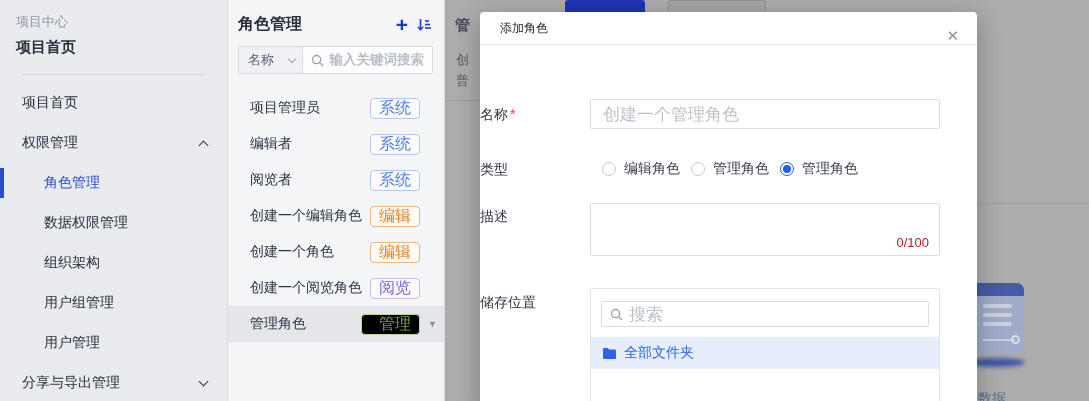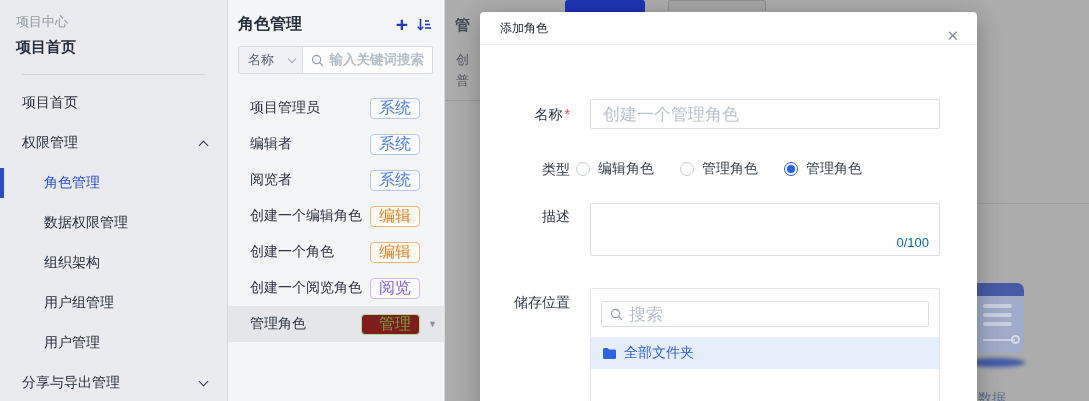--- a/index.html
+++ b/index.html
@@ -33,21 +33,21 @@
   .select-chev { margin-left:auto; width:6px; height:6px; border-right:1.5px solid #9aa1ad; border-bottom:1.5px solid #9aa1ad; transform:rotate(45deg); margin-top:-3px; }
   .search-input { flex:1; display:flex; align-items:center; padding:0 8px; gap:6px; cursor:text;font-weight:bold; }
   .search-placeholder { color:#b9bfc9; font-size:13.5px; white-space:nowrap; }
   .role-list { margin-top:16px; }
   .role-row { height:36px; display:flex; align-items:center; padding:0 24px 0 22px; font-size:14px; color:#2c3342; position:relative; cursor:pointer; }
   .role-row.selected { background:#e4e6e9; }
   .badge { margin-left:auto; height:21px; padding:0 8px; border-radius:4px; font-size:16px; display:flex; align-items:center; border:1px solid; white-space:nowrap; }
   .badge.blue   { color:#4f7de0; border-color:#b5c8ef; background:#fafcff; }
   .badge.orange { color:#d9832c; border-color:#e7b682; background:#fffaf3; }
   .badge.purple { color:#8166d6; border-color:#cabcef; background:#faf9ff; }
-  .badge.green  { color:#71a443; border-color:#b8d79c; background:#7f1d1d;padding-left:17px; }
+  .badge.green  { color:#71a443; border-color:#b8d79c; background:#000000;padding-left:17px; }
   .row-caret { position:absolute; right:7px; top:13px; color:#8a8f99; font-size:9px; }
 
   
   .content-dim { position:absolute; left:445px; right:0; top:0; bottom:0; background:#acacac; }
   .bg-blue-btn { position:absolute; left:120px; top:0; width:80px; height:12px; background:#1e34b3; border-radius:3px 3px 0 0; }
   .bg-gray-btn { position:absolute; left:223px; top:0; width:98px; height:11px; background:#a5a5a5; border:1px solid #8f8f8f; border-bottom:none; border-radius:3px 3px 0 0; }
   .bg-frag-title { position:absolute; left:10px; top:16px; font-size:15px; font-weight:700; color:#494d57; width:24px; overflow:hidden; white-space:nowrap; }
   .bg-frag-line { position:absolute; left:11px; font-size:13px; color:#55585f; width:22px; overflow:hidden; white-space:nowrap; }
   .bg-div-left { position:absolute; left:0; top:100px; width:35px; height:1px; background:#9b9b9b; }
   .bg-div-right { position:absolute; left:532px; right:0; top:203px; height:1px; background:#9e9e9e; }
@@ -57,31 +57,31 @@
   .illu-slider { position:absolute; left:8px; top:56px; width:32px; height:2px; background:#c9cfdd; }
   .illu-knob { position:absolute; left:36px; top:52px; width:9px; height:9px; border:2px solid #d9dde6; border-radius:50%; }
   .illu-shadow { position:absolute; left:522px; top:358px; width:58px; height:9px; background:#2d48a3; border-radius:50%; filter:blur(2px); opacity:.85; }
   .illu-caption { position:absolute; left:533px; top:390px; font-size:14px; color:#5b6c90; }
 
   
   .modal { position:absolute; left:480px; top:12px; width:497px; height:400px; background:#fff; border-radius:4px 4px 0 0; box-shadow:0 6px 24px rgba(0,0,0,.28); }
   .modal-header { height:33px; border-bottom:1px solid #ebedf1; display:flex; align-items:center; padding:0 20px; }
   .modal-title { font-size:12px; color:#20242e; font-weight:500; }
   .modal-close { position:absolute; top:16px; right:18px; font-size:15px; color:#8c9097; cursor:pointer; line-height:1; }
-  .f-label { position:absolute; left:0; width:90px; text-align:right; font-size:14px; color:#2f3544; }
+  .f-label { position:absolute; left:0; width:90px; font-size:14px; color:#2f3544; }
   .req { color:#f03e3e; margin-left:2px; }
   .name-input { position:absolute; left:110px; top:87px; width:350px; height:30px; border:1px solid #dadde3; border-radius:2px; display:flex; align-items:center; padding:0 12px; cursor:text; }
   .ph { color:#bcc2cc; font-size:17px; white-space:nowrap; }
-  .radio-group { position:absolute; left:96px; top:148px; display:flex; gap:26px; }
+  .radio-group { position:absolute; left:122px; top:148px; display:flex; gap:11px; }
   .radio-opt { display:flex; align-items:center; gap:8px; font-size:14px; color:#3a4150; cursor:pointer; }
   .radio-circle { width:14px; height:14px; border-radius:50%; border:1px solid #c6cad2; background:#fff; position:relative; flex:none; }
   .radio-opt.checked .radio-circle { border-color:#2160f0; }
   .radio-opt.checked .radio-circle::after { content:""; position:absolute; inset:2px; border-radius:50%; background:#2160f0; }
   .desc-box { position:absolute; left:110px; top:191px; width:350px; height:53px; border:1px solid #dadde3; border-radius:2px; cursor:text; }
-  .desc-counter { position:absolute; right:10px; bottom:5px; font-size:13px; color:#0369a1; }
+  .desc-counter { position:absolute; right:10px; bottom:5px; font-size:13px; color:#b91c1c; }
   .loc-panel { position:absolute; left:110px; top:276px; width:350px; height:130px; border:1px solid #e2e6eb; border-radius:2px; background:#fff; overflow:hidden; }
   .loc-search { position:absolute; left:10px; right:10px; top:12px; height:26px; border:1px solid #d9dde3; border-radius:2px; display:flex; align-items:center; gap:6px; padding:0 8px; cursor:text; }
   .folder-row { position:absolute; left:0; right:0; top:48px; height:32px; background:#e7eefb; display:flex; align-items:center; gap:7px; padding-left:11px; font-size:14px; color:#2e62e8; cursor:pointer; }
 </style>
 </head>
 <body>
 
 <div class="screen">
 
   <aside class="sidebar">

